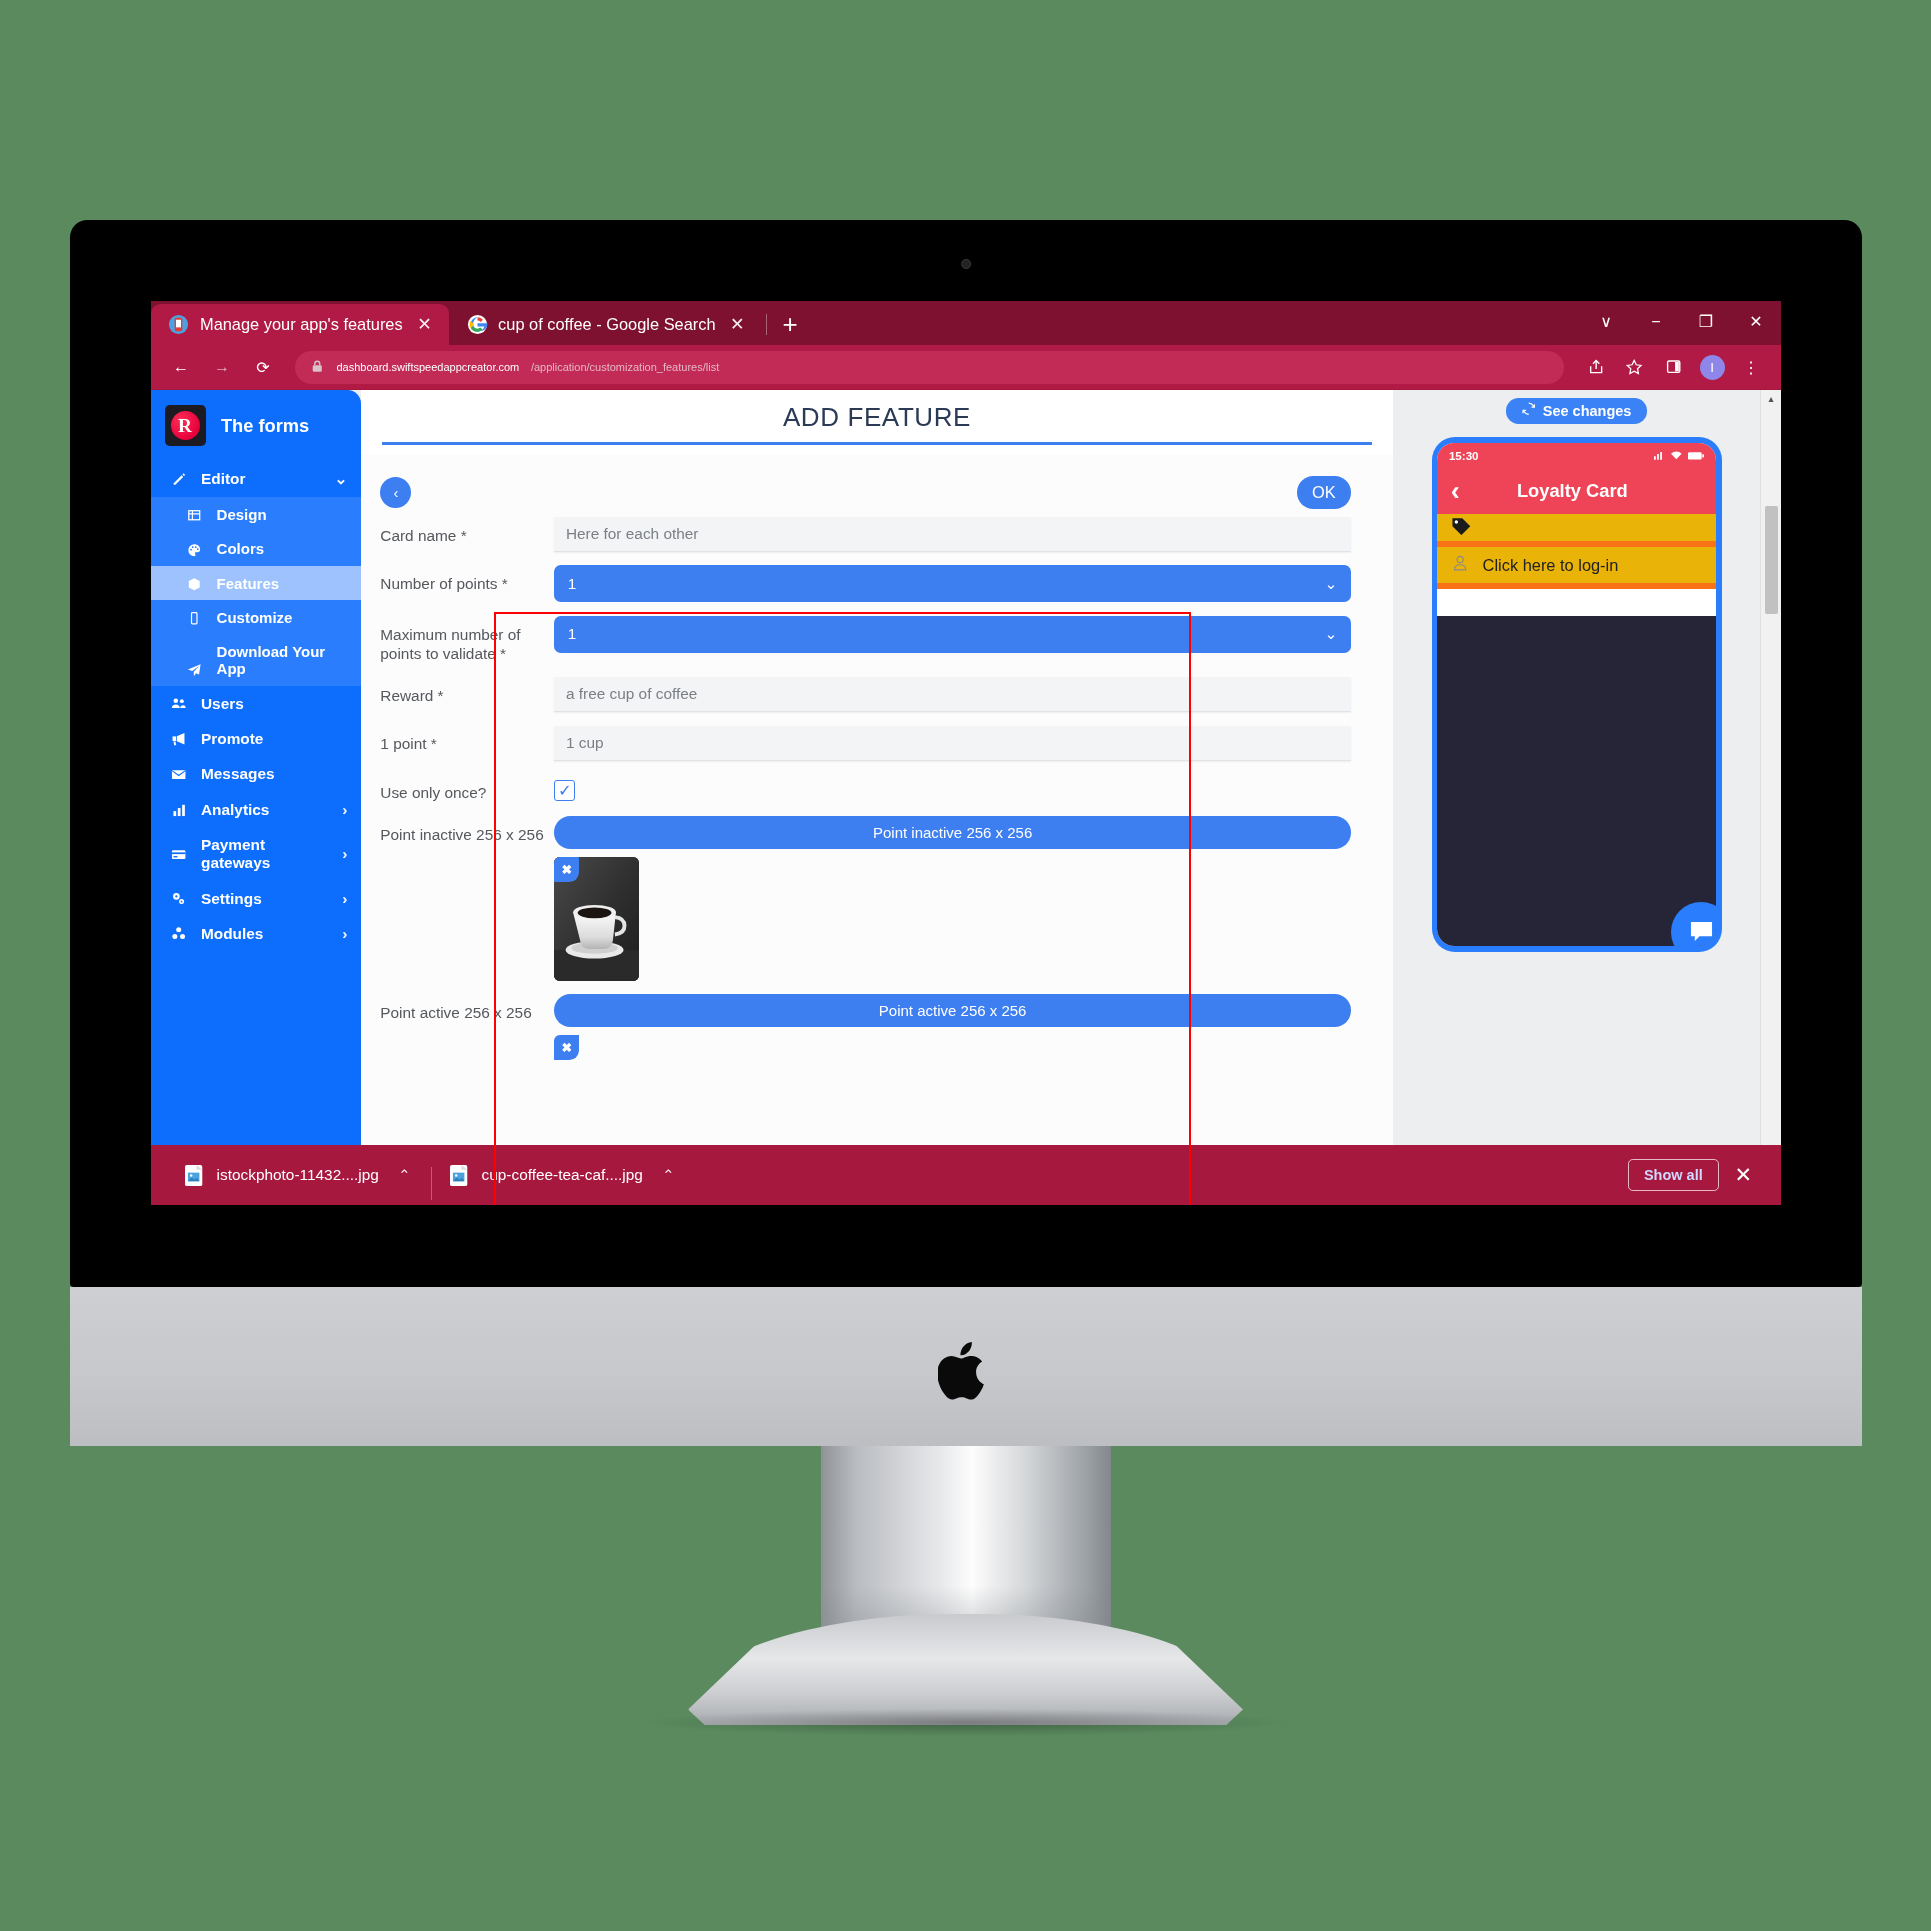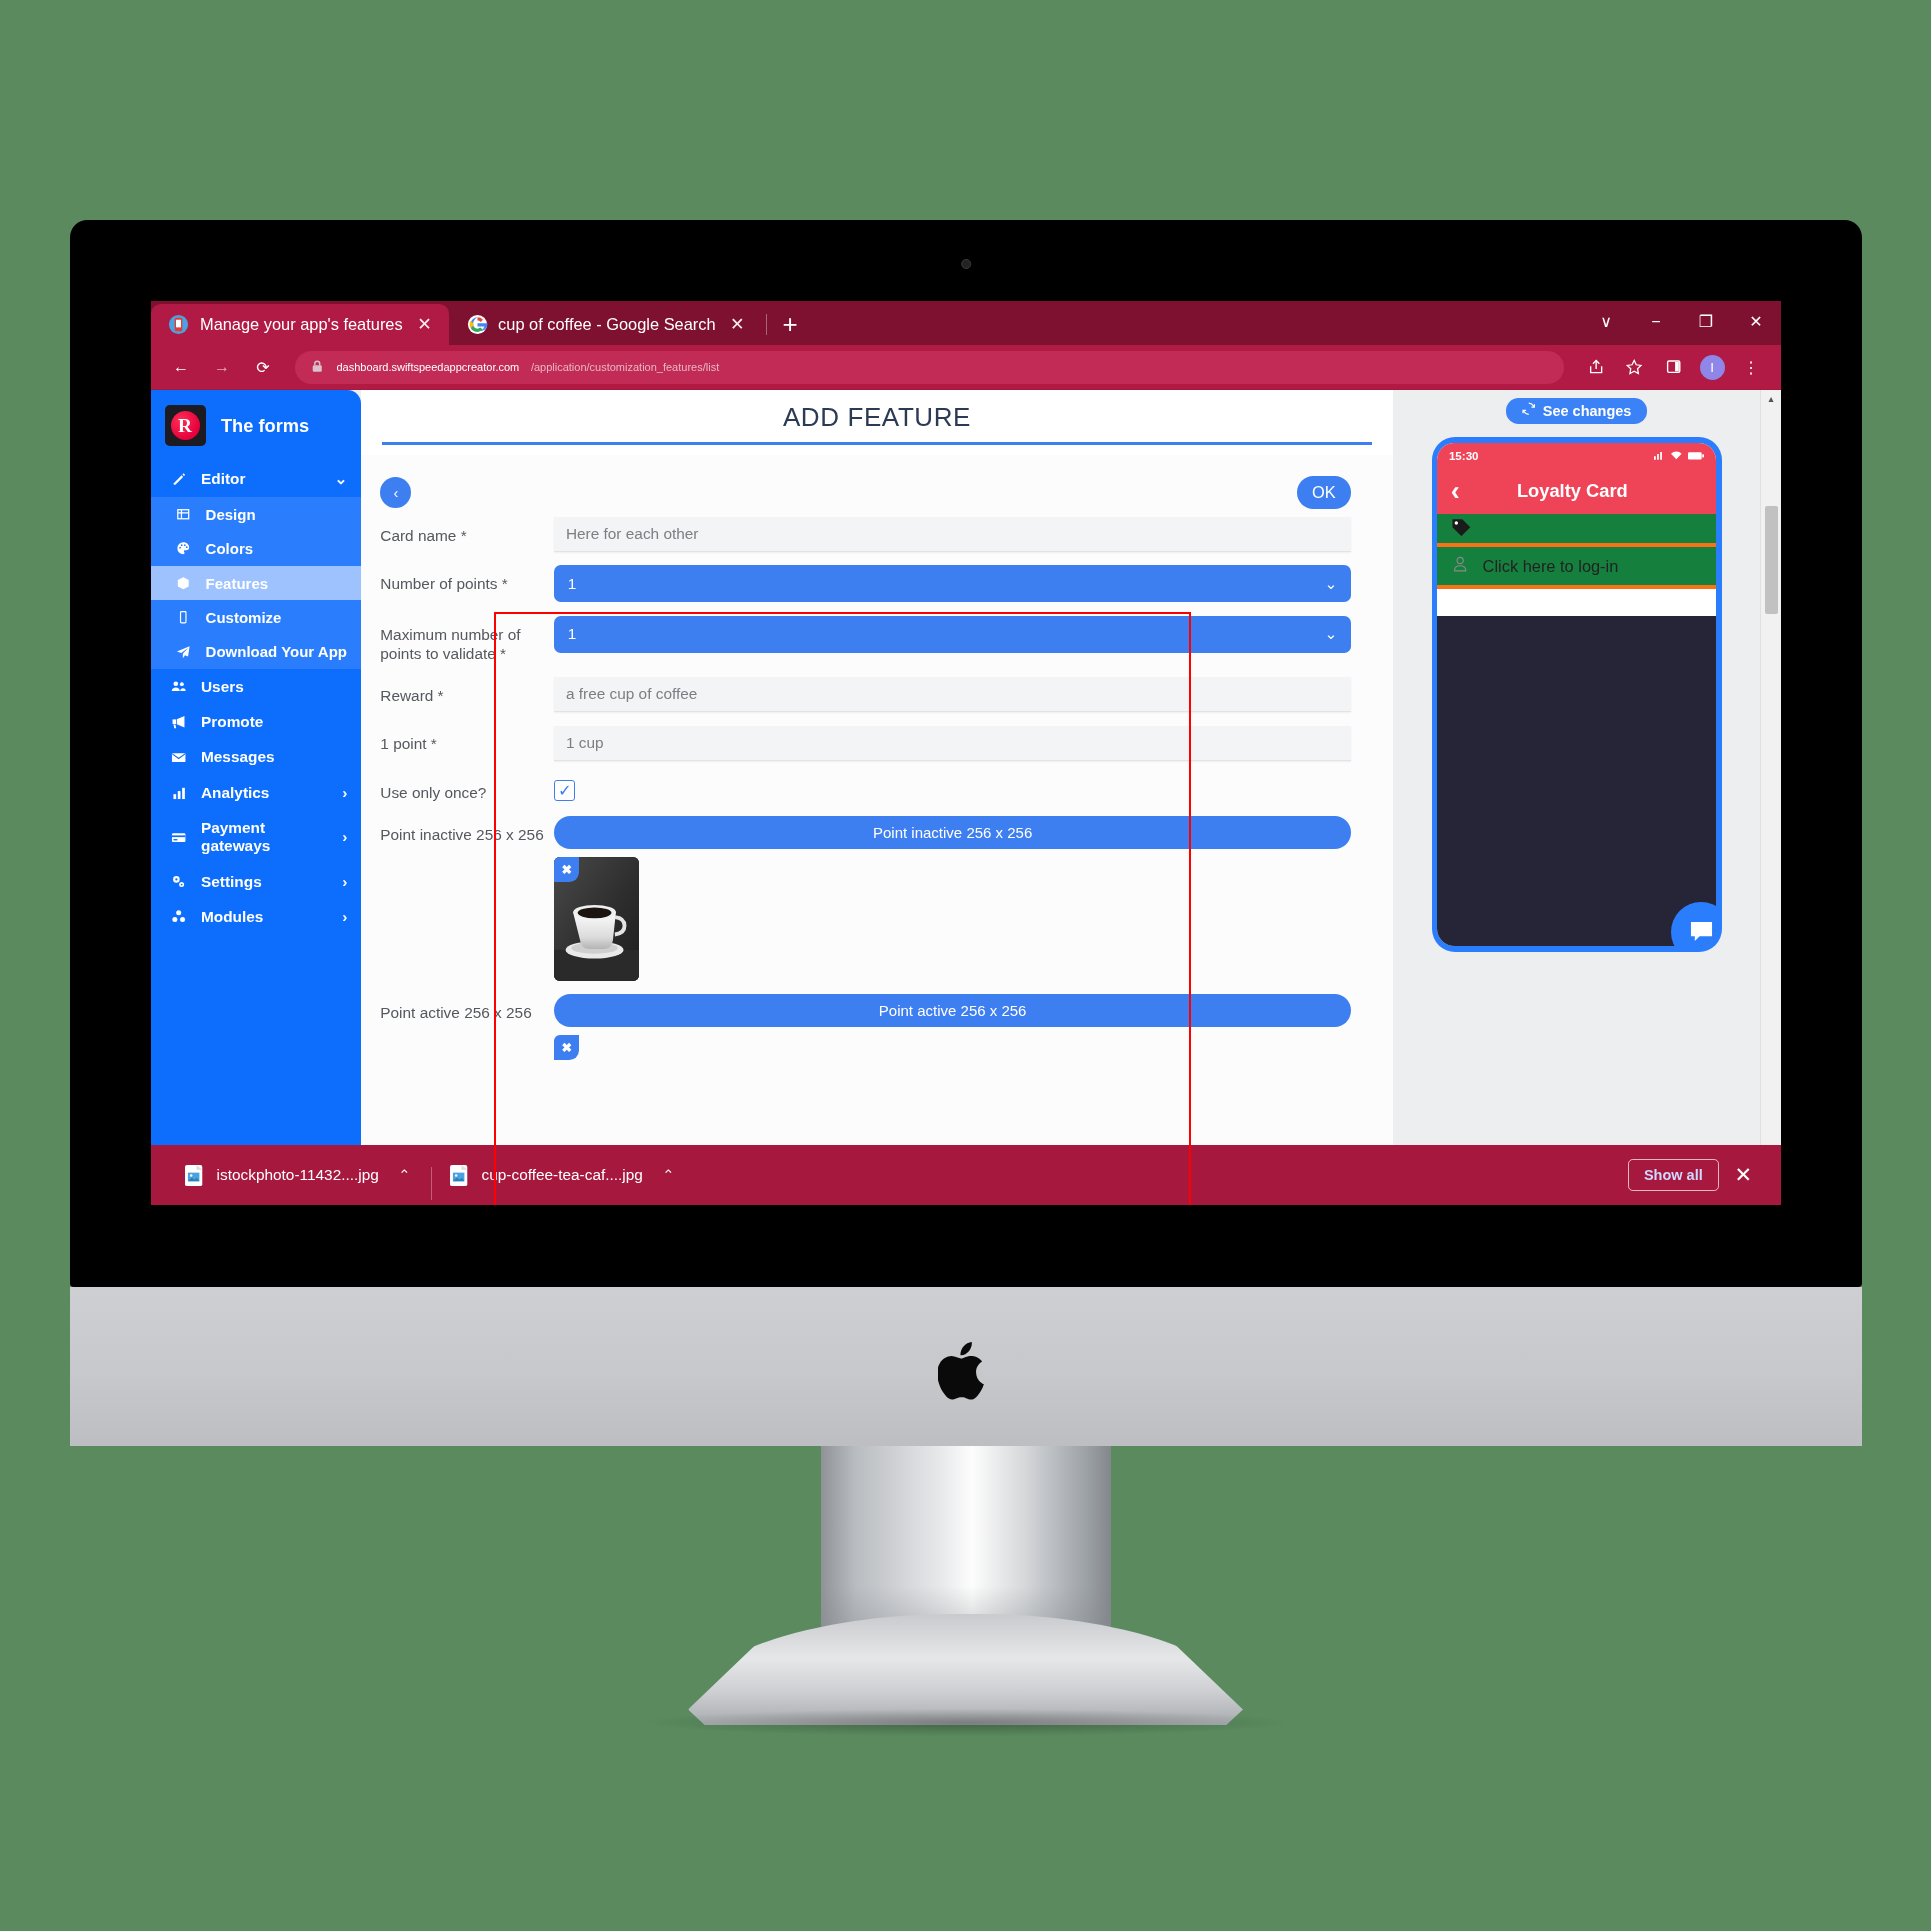--- a/index.html
+++ b/index.html
@@ -136,21 +136,21 @@
   }
   #brand-name { color:#fff; font-size:18.3px; font-weight:bold; }
   .nav-item {
     display:flex; align-items:center; gap:11.6px;
     padding:8.7px 13.5px 8.7px 17.4px; color:#fff; font-size:15.4px; font-weight:bold;
     position:relative;
   }
   .nav-item .ni-ico { width:21px; flex:0 0 21px; display:flex; align-items:center; justify-content:center; }
   .nav-item .ni-label { flex:1 1 auto; }
   .nav-item .ni-caret { flex:0 0 auto; opacity:.95; }
-  .nav-item.sub { padding-left:22px; background:#2a7efd; font-size:15px; }
+  .nav-item.sub { padding-left:33px; background:#2a7efd; font-size:15px;align-items:flex-end; }
   .nav-item.sub.selected { background:#9dc2fe; }
   .nav-item.section { background:#0d6efd; }
 
   
   #main {
     flex:1 1 auto; position:relative; background:#eceef0;
     display:flex; min-width:0;justify-content:center;
   }
   #form-col {
     flex:1 1 auto; min-width:0; background:#fff; position:relative; overflow:hidden;
@@ -241,21 +241,21 @@
     height:25px; background:#ef4458; display:flex; align-items:center;
     padding:0 11.6px; color:#fff; font-size:11.6px; font-weight:bold;
   }
   #ph-status .sr { margin-left:auto; display:flex; align-items:center; gap:4.8px; }
   #ph-nav {
     height:46px; background:#ef4458; display:flex; align-items:center; padding:0 13.5px;
     color:#fff;
   }
   #ph-nav .ph-title { flex:1 1 auto; text-align:center; font-size:18.3px; font-weight:bold; margin-left:-17.4px; }
   .ph-row {
-    background:#15803d; border-bottom:4px solid #f97316;
+    background:#eab308; border-bottom:6px solid #f97316;
     display:flex; align-items:center; gap:13.5px; padding:0 13.5px;
   }
   #ph-row-tag { height:33px; }
   #ph-row-login { height:42px; font-size:16.4px; color:#222; }
   #ph-row-blank { height:27px; background:#fff; border-bottom:none; }
   #ph-body { flex:1 1 auto; background:#262538; position:relative; }
   #ph-chat {
     position:absolute; right:-15.4px; bottom:-15.4px;
     width:60px; height:60px; border-radius:50%; background:#2a7efd;
     display:flex; align-items:center; justify-content:center;

